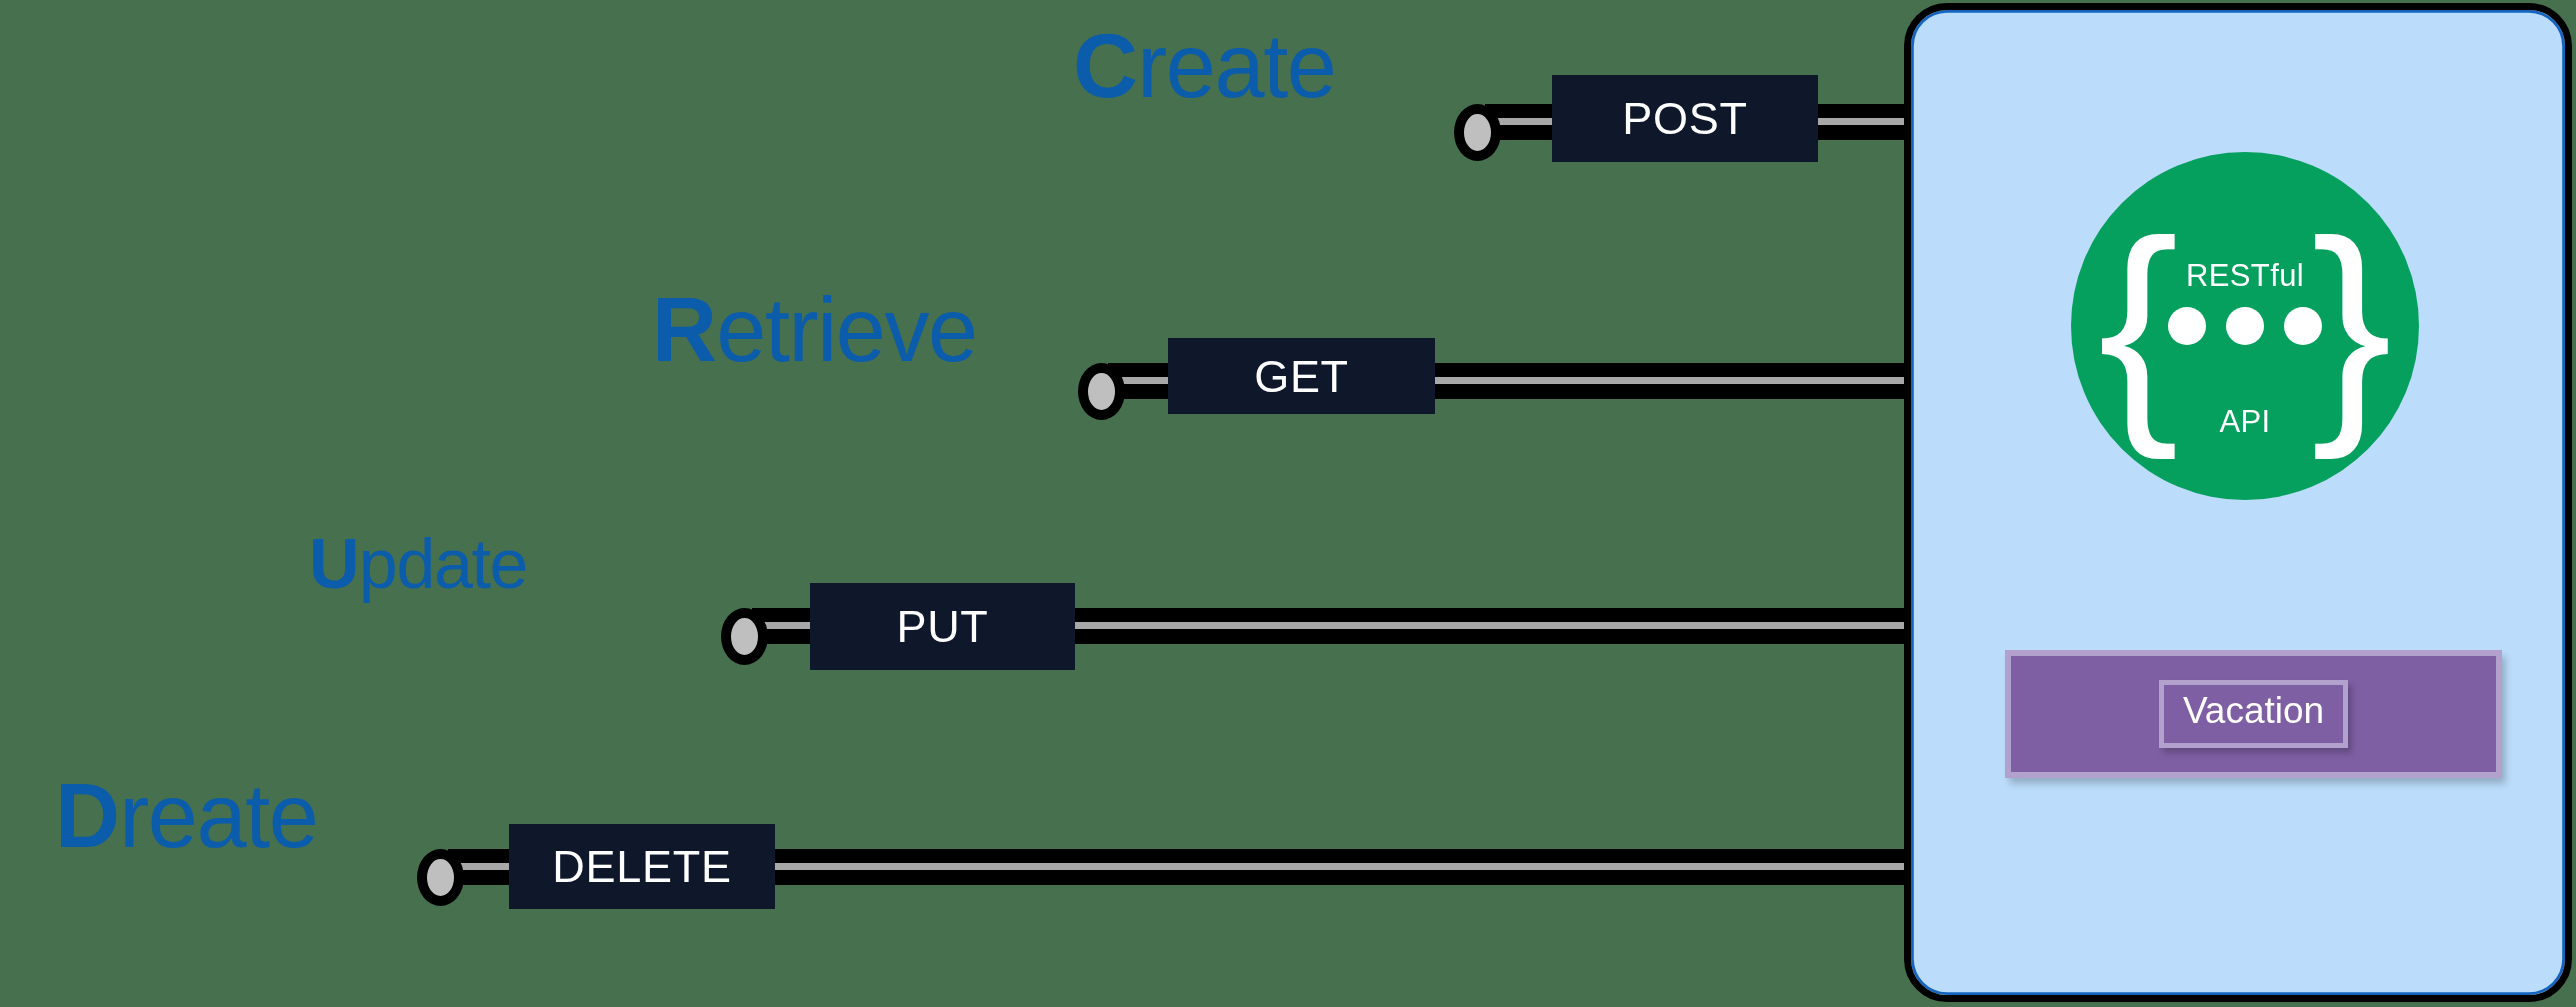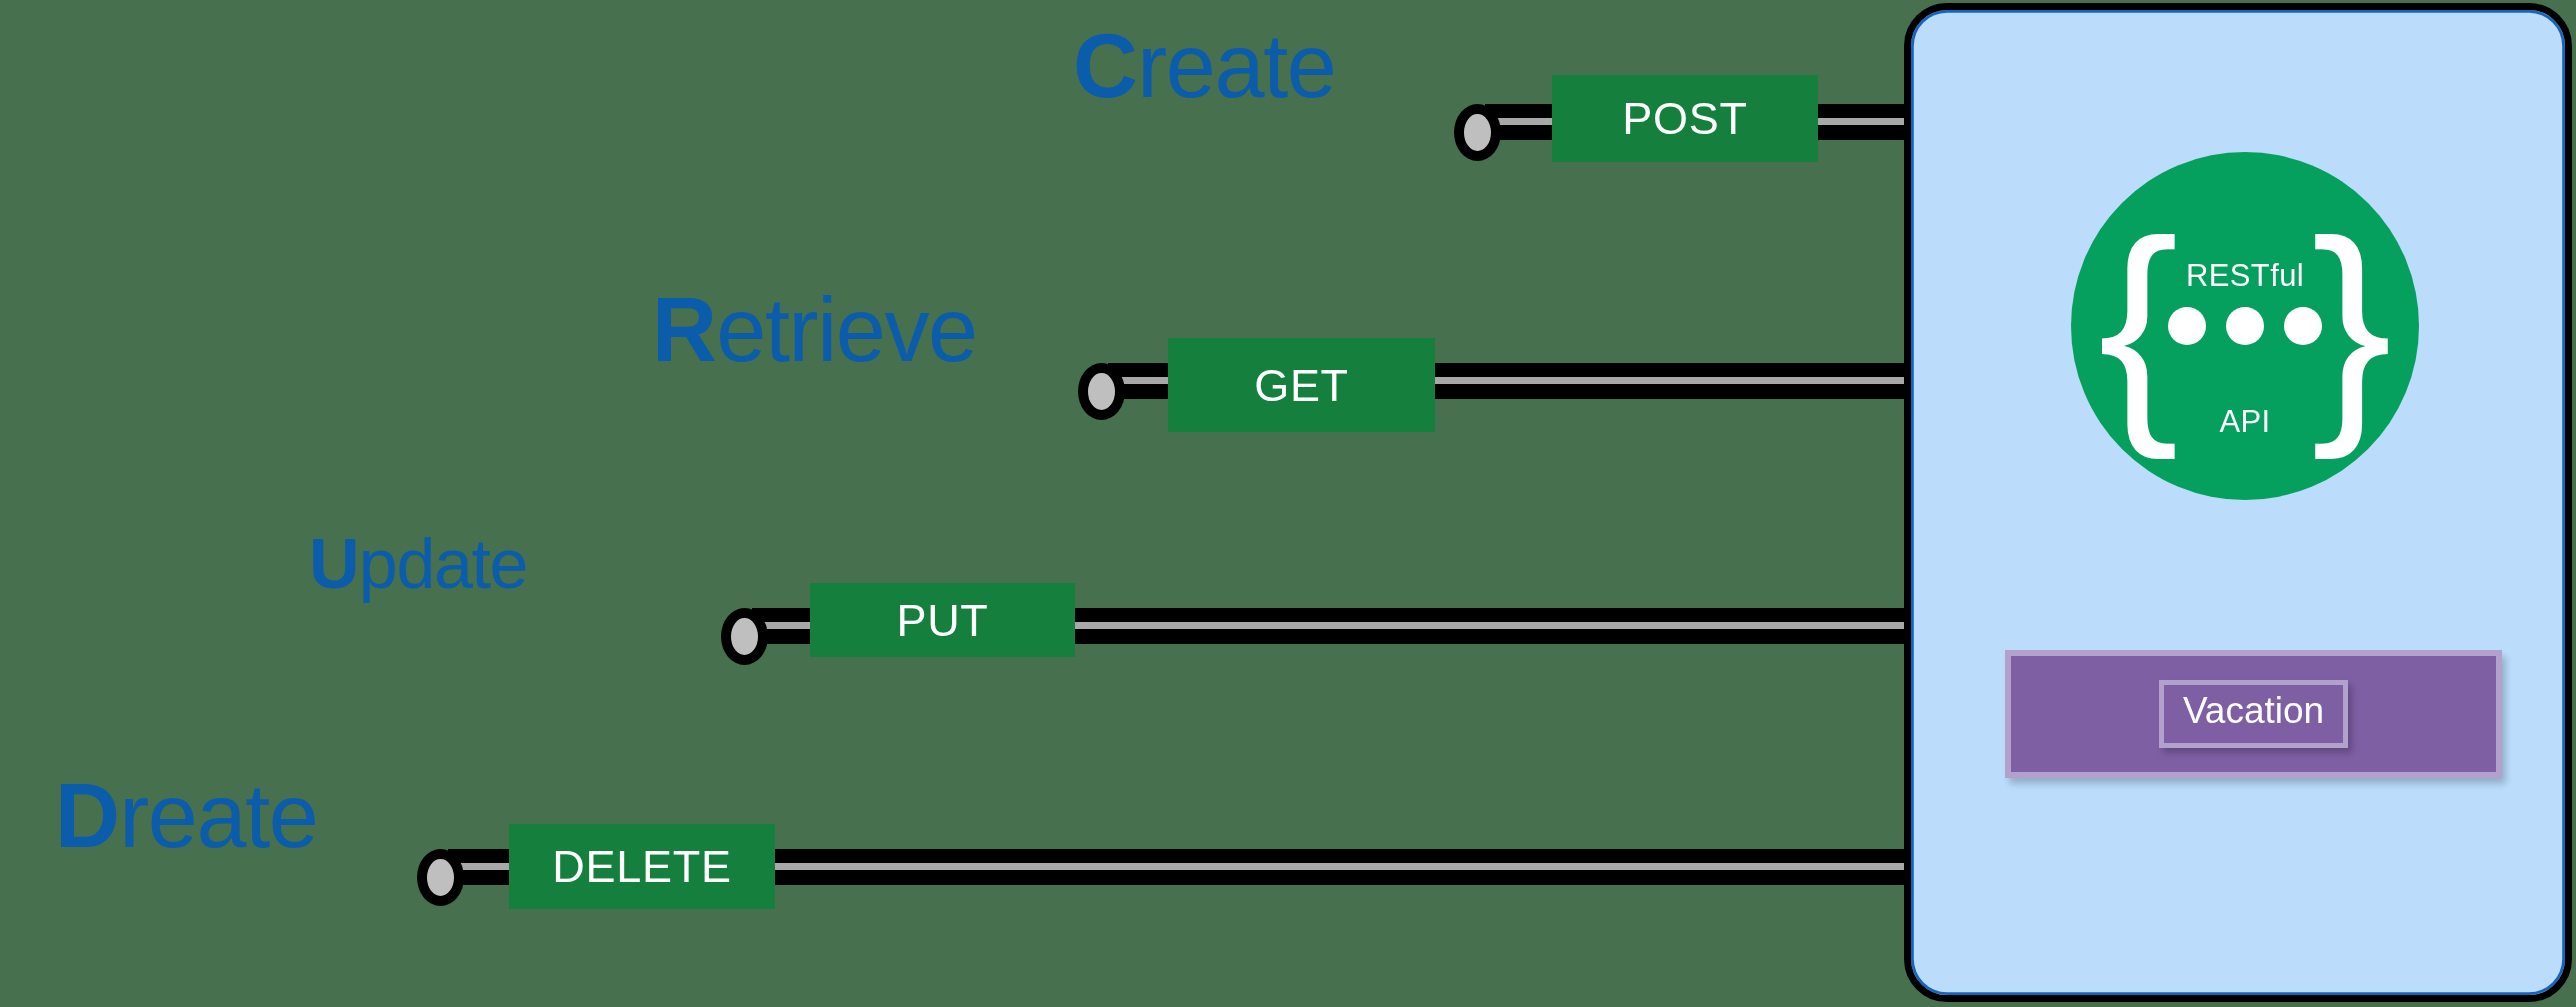--- a/index.html
+++ b/index.html
@@ -55,21 +55,21 @@
     height: 37px;
     border-radius: 50%;
     background: #bfbfbf;
     border: 10px solid #000000;
     box-sizing: content-box;
   }
 
   
   .verb-box {
     position: absolute;
-    background: #15803d;
+    background: #0f172a;
     color: #ffffff;
     display: flex;
     align-items: center;
     justify-content: center;
     font-family: "Liberation Sans", sans-serif;
     font-weight: 400;
     letter-spacing: 0.7px;
     line-height: 1;
   }
 
@@ -180,30 +180,30 @@
   <div class="dot" style="left:1454px; top:104px;"></div>
   <div class="verb-box" style="left:1552px; top:75px; width:266px; height:87px; font-size:45px;">
     <span>POST</span>
   </div>
 
   <div class="crud-label" style="left:652px; top:285px; font-size:90px;">
     <span class="cap">R</span><span>etrieve</span>
   </div>
   <div class="conn" style="left:1108px; top:363px; width:821px;"></div>
   <div class="dot" style="left:1078px; top:363px;"></div>
-  <div class="verb-box" style="left:1168px; top:338px; width:267px; height:94px; font-size:45px;">
+  <div class="verb-box" style="left:1168px; top:338px; width:267px; height:76px; font-size:45px;">
     <span>GET</span>
   </div>
 
   <div class="crud-label" style="left:309px; top:529px; font-size:70px;">
     <span class="cap">U</span><span>pdate</span>
   </div>
   <div class="conn" style="left:752px; top:608px; width:1177px;"></div>
   <div class="dot" style="left:721px; top:608px;"></div>
-  <div class="verb-box" style="left:810px; top:583px; width:265px; height:74px; font-size:45px;">
+  <div class="verb-box" style="left:810px; top:583px; width:265px; height:87px; font-size:45px;">
     <span>PUT</span>
   </div>
 
   <div class="crud-label" style="left:55px; top:771px; font-size:90px;">
     <span class="cap">D</span><span>reate</span>
   </div>
   <div class="conn" style="left:448px; top:849px; width:1481px;"></div>
   <div class="dot" style="left:417px; top:849px;"></div>
   <div class="verb-box" style="left:509px; top:824px; width:266px; height:85px; font-size:45px;">
     <span>DELETE</span>

